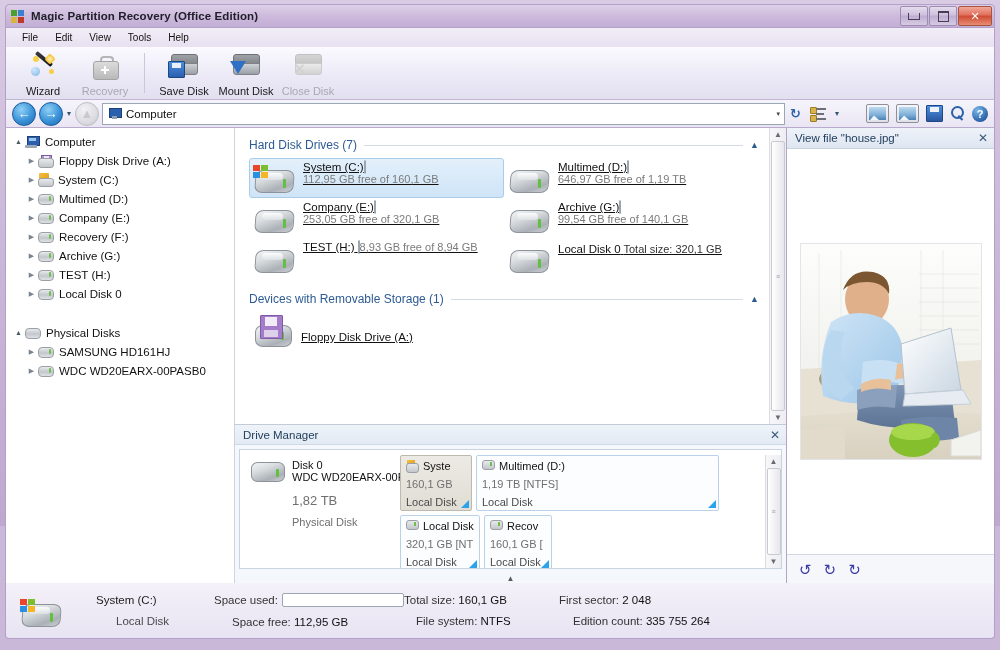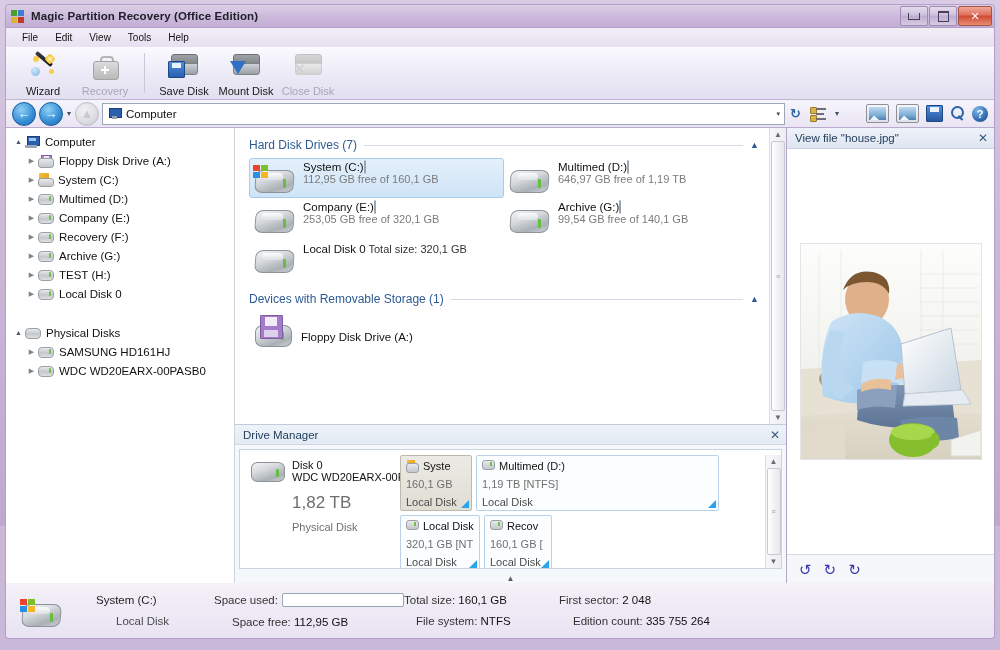--- a/index.html
+++ b/index.html
@@ -186,21 +186,21 @@
     border:1px solid #8d9399;transform:skewX(-4deg);}
   .big-hdd .led{position:absolute;left:30px;top:14px;width:3px;height:9px;border-radius:1px;background:#62bf3f;}
   .big-hdd .cap{position:absolute;left:9px;top:8px;width:21px;height:7px;border-radius:6px;
     background:linear-gradient(180deg,#ffffff 0%,#dfe3e6 100%);opacity:.85;}
   .big-hdd .wflag{position:absolute;left:0px;top:0px;width:17px;height:15px;}
   .big-hdd .wflag i{position:absolute;width:7px;height:6px;display:block;}
   .big-hdd .wflag i:nth-child(1){left:0;top:0;background:#e8452c;}
   .big-hdd .wflag i:nth-child(2){left:8px;top:0;background:#7bbf2e;}
   .big-hdd .wflag i:nth-child(3){left:0;top:7px;background:#2a8fe0;}
   .big-hdd .wflag i:nth-child(4){left:8px;top:7px;background:#f5b524;}
-  .drive-info{flex:1;min-width:0;}
+  .drive-info{flex:1;min-width:0;text-decoration:underline;}
   .drive-name{font-size:11.5px;color:#111;margin-bottom:3px;white-space:nowrap;overflow:hidden;}
   .bar{height:13px;background:#fff;border:1px solid #9aa6b2;border-radius:2px;overflow:hidden;}
   .bar .fill{height:100%;background:linear-gradient(180deg,#5fc8f5 0%,#13a3e8 45%,#0b8cd4 55%,#37b6ef 100%);}
   .drive-sub{font-size:11px;color:#7b7b7b;margin-top:3px;white-space:nowrap;}
   .drive-sub.dark{color:#333;}
   .floppy-big{width:40px;height:32px;position:relative;flex:0 0 auto;}
   .floppy-big .b{position:absolute;left:2px;top:10px;width:35px;height:20px;border-radius:8px/7px;
     background:linear-gradient(160deg,#f3f5f7 0%,#d8dcdf 35%,#aab0b6 75%,#cdd2d6 100%);border:1px solid #8d9399;}
   .floppy-big .led{position:absolute;left:28px;top:17px;width:3px;height:8px;border-radius:1px;background:#62bf3f;}
   .floppy-big .disk{position:absolute;left:7px;top:0;width:21px;height:22px;background:#a47cc9;border:1px solid #7d5ca3;border-radius:1px;}
@@ -219,21 +219,21 @@
   .dm-title{font-size:11.5px;color:#24405f;flex:1;}
   .dm-close{font-size:12px;color:#3c5a7c;font-weight:bold;}
   .dm-body{flex:1;display:flex;padding:5px 0 0 6px;overflow:hidden;background:#fff;margin:4px;border:1px solid #c9d4e0;}
   .dm-left{width:150px;flex:0 0 auto;display:flex;gap:6px;padding:4px 0 0 4px;}
   .dm-disk-ico{width:36px;height:24px;position:relative;flex:0 0 auto;}
   .dm-disk-ico .shell{position:absolute;left:1px;top:3px;width:32px;height:18px;border-radius:7px/6px;
     background:linear-gradient(160deg,#f3f5f7 0%,#d8dcdf 35%,#aab0b6 75%,#cdd2d6 100%);border:1px solid #8d9399;}
   .dm-disk-ico .led{position:absolute;left:26px;top:10px;width:3px;height:8px;border-radius:1px;background:#62bf3f;}
   .dm-l1{font-size:11px;color:#111;}
   .dm-l2{font-size:11px;color:#111;white-space:nowrap;}
-  .dm-l3{font-size:17px;color:#6f6f6f;margin-top:10px;}
+  .dm-l3{font-size:13px;color:#6f6f6f;margin-top:10px;}
   .dm-l4{font-size:11px;color:#6f6f6f;margin-top:8px;}
   .dm-parts{flex:1;display:flex;flex-wrap:wrap;align-content:flex-start;gap:4px;padding-right:2px;min-width:0;}
   .part{height:56px;box-sizing:border-box;border:1px solid #b9d2e8;background:#fbfdff;border-radius:2px;
     padding:4px 5px;position:relative;overflow:hidden;}
   .part.sel{background:linear-gradient(180deg,#eceae4 0%,#e0ddd4 100%);border-color:#bdb9ad;}
   .part .ph{display:flex;align-items:flex-start;gap:4px;font-size:11px;color:#111;white-space:nowrap;}
   .part .pmini{width:13px;height:9px;position:relative;flex:0 0 auto;}
   .part .pmini .a{position:absolute;left:0;top:0;width:11px;height:8px;border-radius:3px;
     background:linear-gradient(180deg,#e8eaec,#c3c7cb);border:1px solid #9aa0a6;}
   .part .pmini .g{position:absolute;left:8px;top:2px;width:2px;height:4px;background:#6fbf4a;}
@@ -571,20 +571,32 @@
                   <i class="cap"></i>
                   <i class="led"></i>
                 </span>
               <span class="drive-info">
                 <span class="drive-name">Archive (G:)</span>
                 <span class="bar"><i class="fill" style="width:29%"></i></span>
                 <span class="drive-sub">99,54 GB free of 140,1 GB</span>
               </span>
             </div>
 
+            <div class="drive-cell">
+              <span class="big-hdd">
+                  <i class="shell"></i>
+                  <i class="cap"></i>
+                  <i class="led"></i>
+                </span>
+              <span class="drive-info">
+                <span class="drive-name">TEST (H:)</span>
+                <span class="bar"><i class="fill" style="width:0.6%"></i></span>
+                <span class="drive-sub">8,93 GB free of 8,94 GB</span>
+              </span>
+            </div>
 
             <div class="drive-cell">
               <span class="big-hdd">
                   <i class="shell"></i>
                   <i class="cap"></i>
                   <i class="led"></i>
                 </span>
               <span class="drive-info" style="padding-top:2px">
                 <span class="drive-name">Local Disk 0</span>
                 <span class="drive-sub dark">Total size: 320,1 GB</span>

